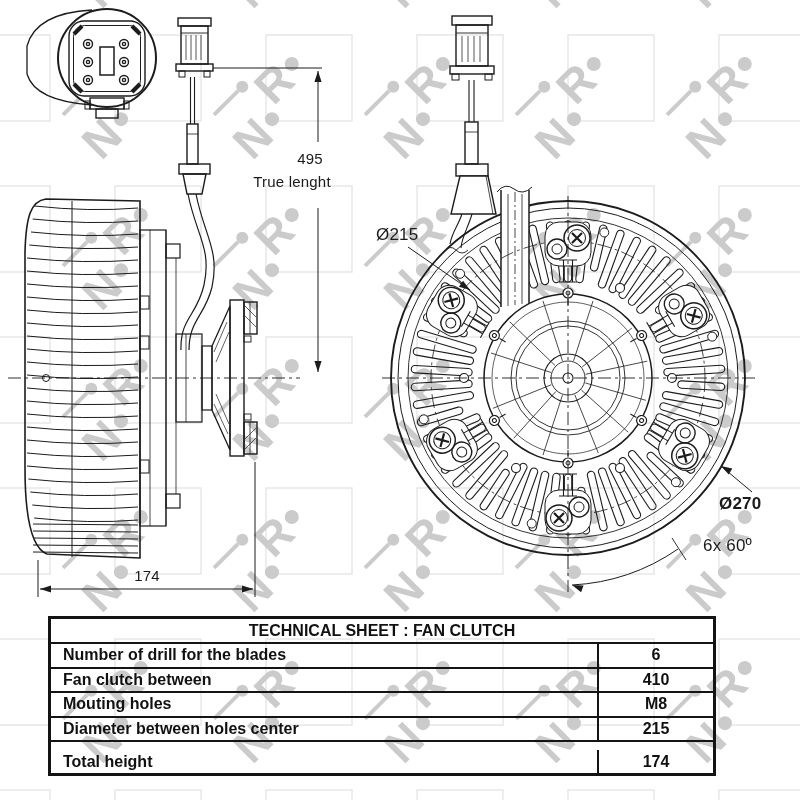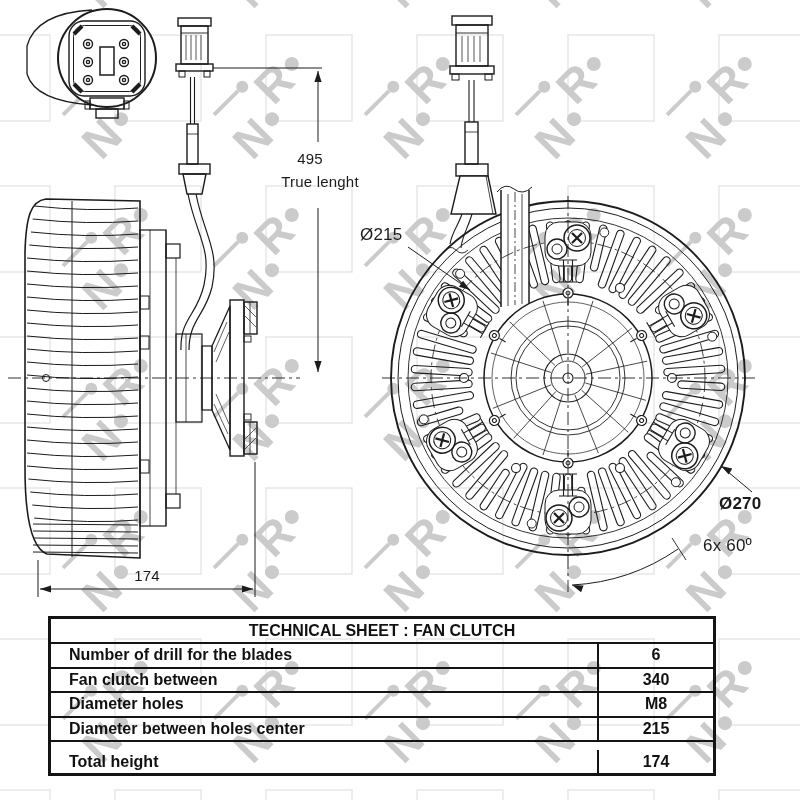--- a/index.html
+++ b/index.html
@@ -25,21 +25,21 @@
   .tt-title{
     height:25px;border-bottom:2px solid #141414;box-sizing:border-box;
     font-weight:bold;font-size:16px;text-align:center;
     display:flex;align-items:center;justify-content:center;
   }
   .tt-row{
     flex:1;display:flex;border-bottom:2px solid #141414;box-sizing:border-box;
   }
   .tt-row:last-child{border-bottom:none;margin-top:8px;}
   .tt-label{
-    flex:1;display:flex;align-items:center;padding-left:18px;
+    flex:1;display:flex;align-items:center;padding-left:12px;
     font-weight:bold;font-size:16px;
   }
   .tt-value{
     width:116px;border-left:2px solid #141414;box-sizing:border-box;
     display:flex;align-items:center;justify-content:center;
     font-weight:bold;font-size:16px;
   }
 </style>
 </head>
 <body>
@@ -435,38 +435,38 @@
         <polygon points="0,0 -11,3.6 -11,-3.6" fill="#1c1c1c" transform="translate(318,372) rotate(90)"></polygon>
         <polygon points="0,0 -11,3.6 -11,-3.6" fill="#1c1c1c" transform="translate(40,589) rotate(180)"></polygon>
         <polygon points="0,0 -11,3.6 -11,-3.6" fill="#1c1c1c" transform="translate(253,589) rotate(0)"></polygon>
         <polygon points="0,0 -11,3.6 -11,-3.6" fill="#1c1c1c" transform="translate(721,466) rotate(-150)"></polygon>
         <polygon points="0,0 -11,3.6 -11,-3.6" fill="#1c1c1c" transform="translate(470,290) rotate(35)"></polygon>
         <polygon points="0,0 -11,3.6 -11,-3.6" fill="#1c1c1c" transform="translate(572,585) rotate(200)"></polygon>
       </g>
 </svg>
 
 <span class="dim center" style="left:310px;top:151px;">495</span>
-<span class="dim center" style="left:320px;top:174px;">True lenght</span>
+<span class="dim center" style="left:292px;top:174px;">True lenght</span>
 <span class="dim center" style="left:147px;top:568px;">174</span>
-<span class="dim" style="left:360px;top:226px;font-size:17px;">Ø215</span>
+<span class="dim" style="left:376px;top:226px;font-size:17px;">Ø215</span>
 <span class="dim" style="left:719px;top:495px;font-size:17px;font-weight:bold;">Ø270</span>
 <span class="dim" style="left:657px;top:537px;font-size:17px;margin-left:46px;">6x 60º</span>
 
 <div class="tech-table">
   <div class="tt-title">TECHNICAL SHEET : FAN CLUTCH</div>
   <div class="tt-row">
     <div class="tt-label">Number of drill for the blades</div>
     <div class="tt-value">6</div>
   </div>
   <div class="tt-row">
     <div class="tt-label">Fan clutch between</div>
-    <div class="tt-value">340</div>
+    <div class="tt-value">410</div>
   </div>
   <div class="tt-row">
-    <div class="tt-label">Diameter holes</div>
+    <div class="tt-label">Mouting holes</div>
     <div class="tt-value">M8</div>
   </div>
   <div class="tt-row">
     <div class="tt-label">Diameter between holes center</div>
     <div class="tt-value">215</div>
   </div>
   <div class="tt-row">
     <div class="tt-label">Total height</div>
     <div class="tt-value">174</div>
   </div>

